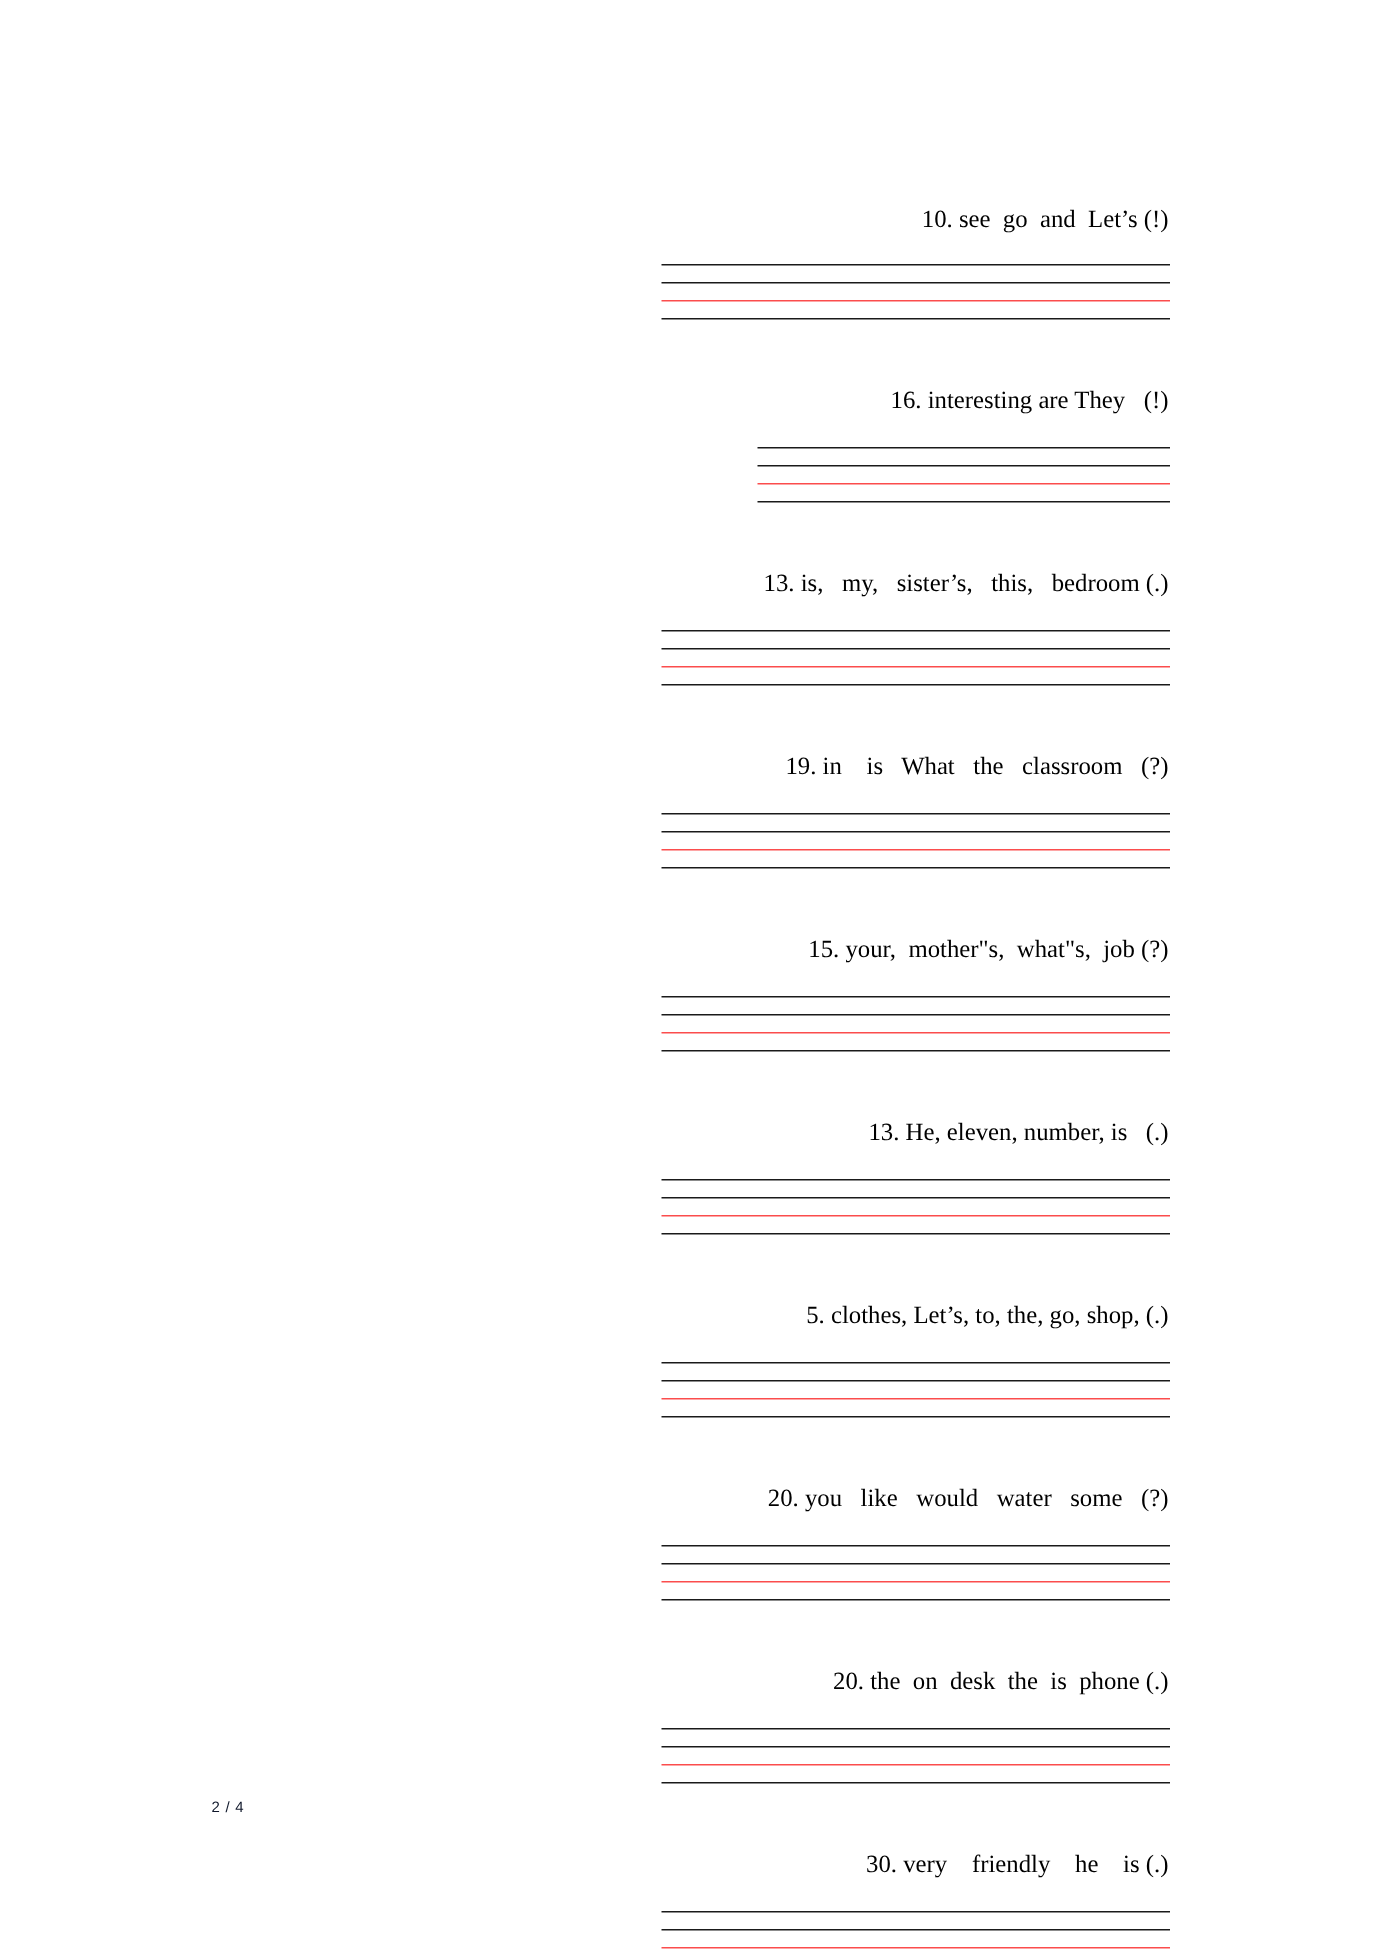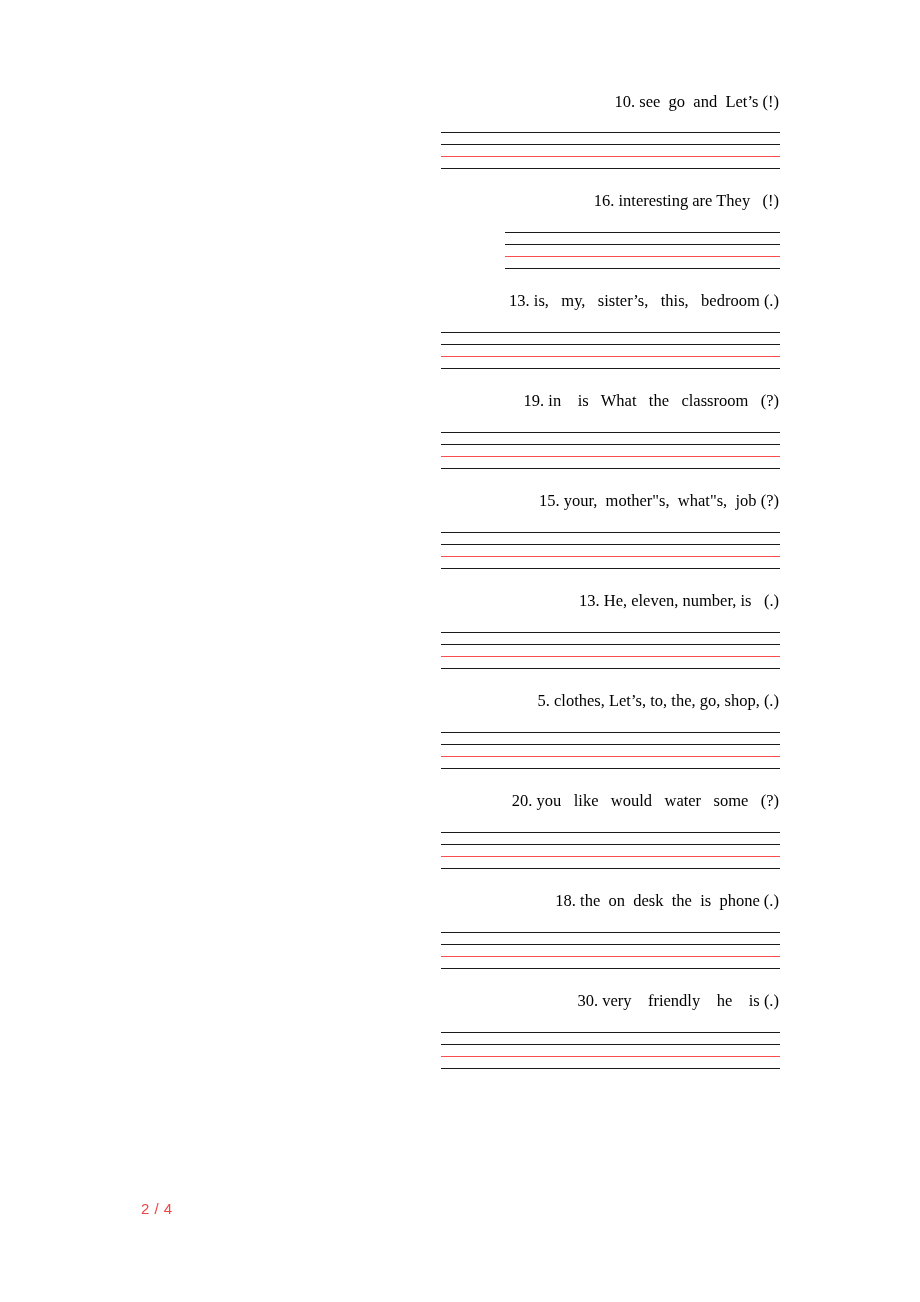--- a/index.html
+++ b/index.html
@@ -36,20 +36,21 @@
   }
 
   .item-text {
     text-align: right;
     font-family: "Liberation Serif", serif;
     font-size: 16.5px;
     line-height: 20px;
     color: #000000;
     white-space: pre;
     padding-right: 1px;
+    margin-top: 44px;
   }
 
   
   .rules {
     position: relative;
     margin-left: auto;
     margin-right: 1px;
   }
 
   .rule {
@@ -68,22 +69,22 @@
   .rule-gap {
     height: 11px;
   }
 
   
   .footer {
     position: absolute;
     left: 141px;
     top: 1200px;
     font-family: "Liberation Sans", sans-serif;
-    font-size: 15px;
-    color: #ef4444;
+    font-size: 10px;
+    color: #0f172a;
     letter-spacing: 0.5px;
   }
 </style>
 </head>
 <body>
 
 <div class="page">
 
   <div class="content" id="exercise-list">
       <div class="item">
@@ -176,21 +177,21 @@
           <div class="rule black"></div>
           <div class="rule-gap"></div>
           <div class="rule black"></div>
           <div class="rule-gap"></div>
           <div class="rule red"></div>
           <div class="rule-gap"></div>
           <div class="rule black"></div>
         </div>
       </div>
       <div class="item">
-        <div class="item-text">18. the  on  desk  the  is  phone (.)</div>
+        <div class="item-text">20. the  on  desk  the  is  phone (.)</div>
         <div class="rules" style="margin-left: 301px; width: 339px; margin-top: 21px; margin-bottom: 22px;">
           <div class="rule black"></div>
           <div class="rule-gap"></div>
           <div class="rule black"></div>
           <div class="rule-gap"></div>
           <div class="rule red"></div>
           <div class="rule-gap"></div>
           <div class="rule black"></div>
         </div>
       </div>

